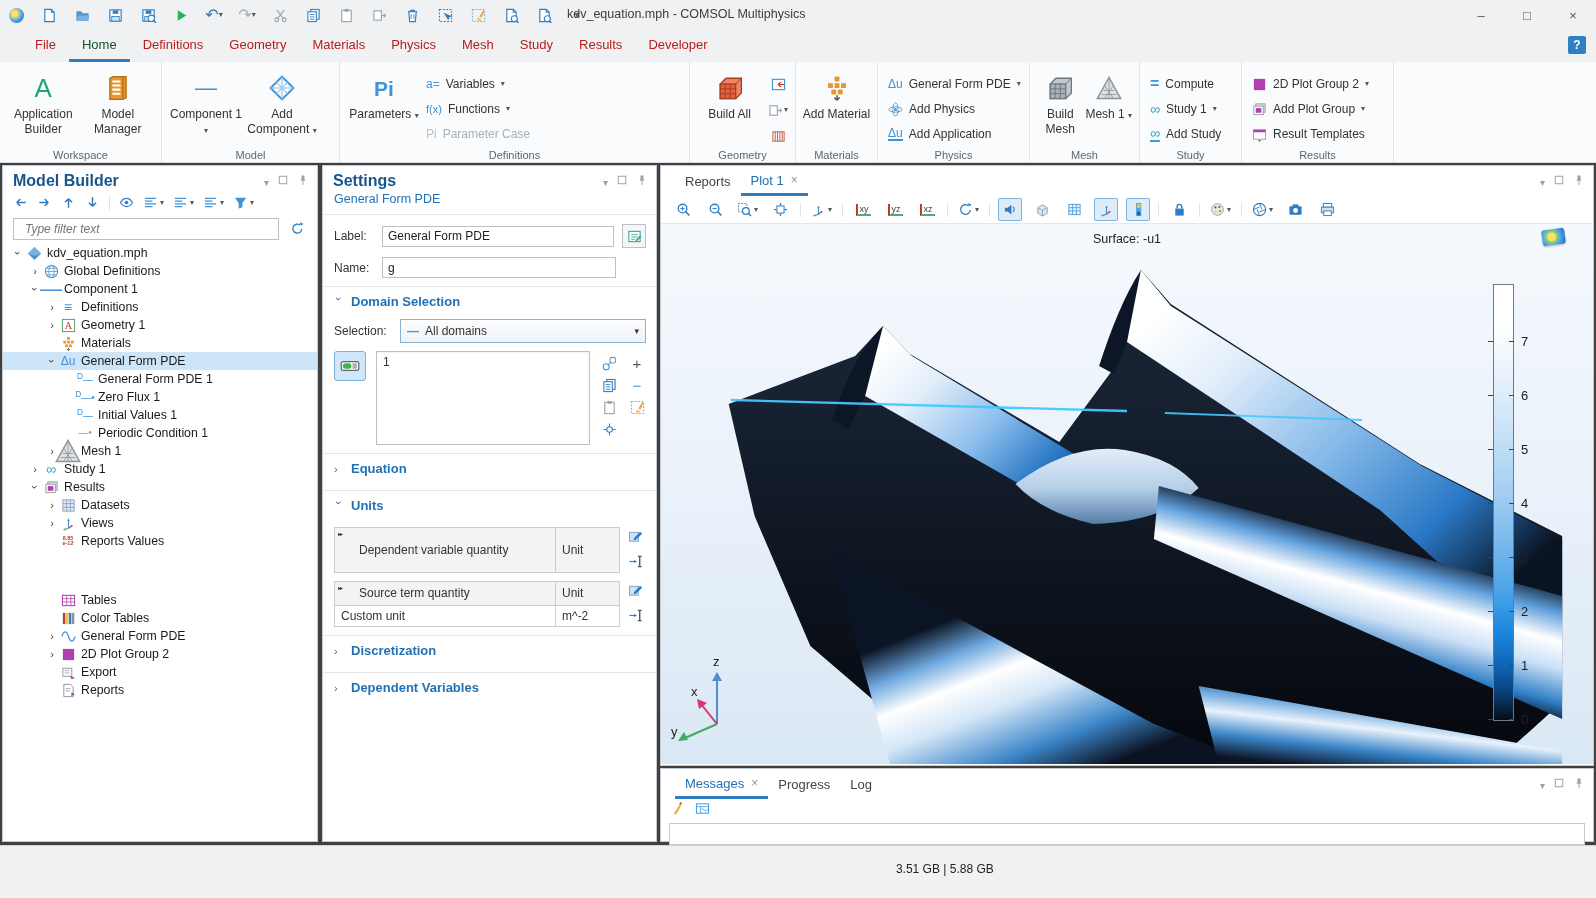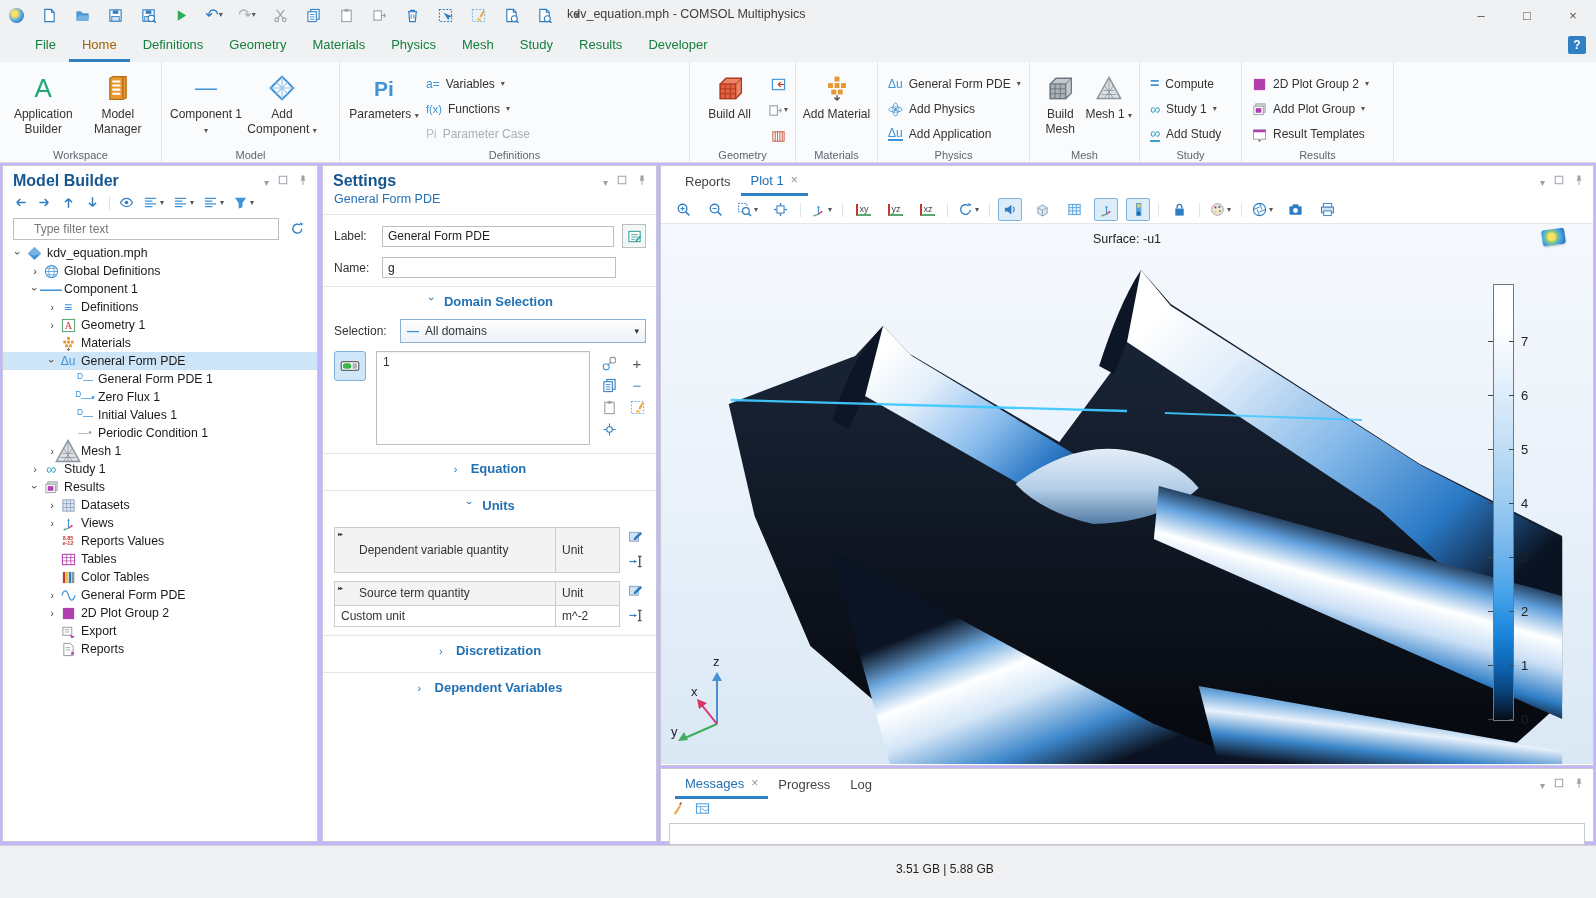--- a/index.html
+++ b/index.html
@@ -8,22 +8,22 @@
   
   .titlebar{position:absolute;left:0;top:0;width:1596px;height:30px;background:#f0f1f2;}
   .qat{position:absolute;left:6px;top:2px;height:26px;display:flex;align-items:center;gap:13px;}
   .qbtn{width:20px;height:20px;display:flex;align-items:center;justify-content:center;font-size:14px;cursor:default;}
   .wtitle{position:absolute;left:567px;top:7px;font-size:12.5px;color:#3c3c3c;white-space:nowrap;}
   .wctrls{position:absolute;right:0;top:0;height:30px;display:flex;}
   .wc{width:46px;height:30px;display:flex;align-items:center;justify-content:center;font-size:13px;color:#555;}
   
   .menubar{position:absolute;left:0;top:30px;width:1596px;height:32px;background:#f0f1f2;}
   .mtabs{position:absolute;left:22px;top:0;height:32px;display:flex;}
-  .mtab{padding:7px 13px 6px 13px;font-size:13px;color:#15803d;}
-  .mtab.active{color:#a16207;border-bottom:3px solid #2f80c3;padding-bottom:19px;}
+  .mtab{padding:7px 13px 6px 13px;font-size:13px;color:#b91c1c;}
+  .mtab.active{color:#14532d;border-bottom:3px solid #2f80c3;padding-bottom:19px;}
   .helpbtn{position:absolute;right:10px;top:6px;width:18px;height:18px;background:#2f80c3;color:#fff;
     font-size:12px;font-weight:bold;display:flex;align-items:center;justify-content:center;border-radius:2px;}
   
   .ribbon{position:absolute;left:0;top:62px;width:1596px;height:100px;background:#fafbfc;
     border-bottom:1px solid #d9dde1;display:flex;}
   .rgroup{position:relative;border-right:1px solid #e3e6e9;display:flex;align-items:flex-start;
     padding:4px 6px 16px 6px;box-sizing:border-box;}
   .rgl{position:absolute;left:0;right:0;bottom:1px;text-align:center;font-size:11px;color:#5c6670;}
   .bigbtn{width:76px;display:flex;flex-direction:column;align-items:center;padding-top:6px;cursor:default;}
   .bigbtn .bicon{height:32px;display:flex;align-items:center;justify-content:center;}
@@ -32,54 +32,54 @@
   .smbtn{display:flex;align-items:center;gap:6px;height:20px;font-size:12px;color:#333;padding:0 4px;cursor:default;white-space:nowrap;}
   .smbtn.disabled{color:#a7b0b8;}
   .minicol{display:flex;flex-direction:column;gap:6px;padding-top:8px;margin-left:4px;}
   .minibtn{width:22px;height:20px;display:flex;align-items:center;justify-content:center;gap:1px;}
   .caret{font-size:8px;color:#555;line-height:1;}
   .ic{width:15px;height:15px;flex:none;}
   .ic.big{width:26px;height:26px;}
   .txic{display:inline-block;line-height:1;}
   .txic.tiny{font-size:5.5px;line-height:5px;color:#c0392b;text-align:center;font-weight:bold;}
   
-  .main{position:absolute;left:0;top:163px;width:1596px;height:682px;background:#c4b5fd;}
+  .main{position:absolute;left:0;top:163px;width:1596px;height:682px;background:#404040;}
   .panel{position:absolute;background:#fff;border:1px solid #c5cad0;box-sizing:border-box;}
   .p-mb{left:2px;top:2px;width:316px;height:677px;}
   .p-st{left:322px;top:2px;width:335px;height:677px;}
   .p-gx{left:660px;top:2px;width:934px;height:601px;}
   .p-ms{left:660px;top:605px;width:934px;height:74px;}
   .phead{display:flex;align-items:center;padding:6px 8px 2px 10px;}
   .ptitle{font-size:16px;font-weight:bold;color:#17558f;flex:1;}
   .pctrls{display:flex;gap:8px;align-items:center;color:#98a1a9;}
   .pctrls .ic{width:12px;height:12px;}
   
   .mbtb{display:flex;align-items:center;gap:9px;padding:3px 10px 4px 10px;}
   .mbtb .tbtn{display:flex;align-items:center;gap:2px;}
   .tsep{width:1px;height:14px;background:#dfe3e7;}
   .filterrow{display:flex;align-items:center;margin:3px 8px 4px 10px;gap:6px;}
-  .filterrow input{flex:1;height:20px;border:1px solid #b9c0c6;font-size:12px;padding:0 20px;color:#555;
-     font-family:"Liberation Sans",sans-serif;}
+  .filterrow input{flex:1;height:20px;border:1px solid #b9c0c6;font-size:12px;padding:0 11px;color:#555;
+     font-family:"Liberation Sans",sans-serif;font-style:italic;}
   .tree{font-size:12.3px;color:#1a1a1a;}
   .trow{display:flex;align-items:center;height:18px;white-space:nowrap;}
   .trow.sel{background:#cde5f7;}
   .texp{width:14px;text-align:center;color:#444;font-size:11px;flex:none;}
   .texp.open{transform:rotate(90deg);}
   .ticon{width:18px;display:flex;align-items:center;justify-content:center;flex:none;}
   .tlabel{padding:0 4px;}
   
   .st-sub{font-size:12.5px;color:#2271b5;padding:0 10px 8px 11px;border-bottom:1px solid #e4e6e9;}
   .frow{display:flex;align-items:center;margin:9px 10px 0 11px;gap:8px;}
   .frow label{font-size:12px;width:40px;flex:none;}
   .frow input{flex:1;height:19px;border:1px solid #b9c0c6;font-size:12px;padding:0 5px;
      font-family:"Liberation Sans",sans-serif;color:#222;}
   .notebtn{width:22px;height:22px;border:1px solid #b9c0c6;background:#f5f6f7;display:flex;
      align-items:center;justify-content:center;flex:none;}
   .sechead{display:flex;align-items:center;gap:7px;padding:7px 10px 6px 11px;font-size:13px;
-     font-weight:bold;color:#2271b5;border-top:1px solid #e4e6e9;margin-top:8px;justify-content:center;}
+     font-weight:bold;color:#2271b5;border-top:1px solid #e4e6e9;margin-top:8px;}
   .sechead .chev{font-size:11px;color:#2271b5;font-weight:normal;width:10px;}
   .chev.open{display:inline-block;transform:rotate(90deg);}
   .selrow{display:flex;align-items:center;margin:4px 10px 0 11px;gap:8px;}
   .selrow .sl{font-size:12px;width:58px;flex:none;}
   .dropdown{flex:1;height:22px;border:1px solid #8ab2d4;background:linear-gradient(#fdfdfe,#eef3f8);
      display:flex;align-items:center;font-size:12px;padding:0 6px;gap:6px;}
   .dropdown .dash{color:#3f93d6;font-weight:bold;}
   .dropdown .dcaret{margin-left:auto;font-size:9px;color:#333;}
   .selbody{display:flex;margin:8px 10px 0 11px;gap:10px;}
   .togglebtn{width:30px;height:28px;border:1px solid #7fb2dd;background:#cfe7f8;border-radius:3px;
@@ -955,21 +955,21 @@
             </span>
             <span class="tlabel">Views</span>
           </div>
           <div class="trow" style="padding-left: 42px;">
             <span class="texp"></span>
             <span class="ticon">
               <span class="txic tiny">8.85<br>e-12</span>
             </span>
             <span class="tlabel">Reports Values</span>
           </div>
-          <div class="trow" style="padding-left: 42px;">
+          <div class="trow" style="padding-left: 42px; margin-top: 41px;">
             <span class="texp"></span>
             <span class="ticon">
               <svg class="ic">
                 <use href="#s-table-m"></use>
               </svg>
             </span>
             <span class="tlabel">Tables</span>
           </div>
           <div class="trow" style="padding-left: 42px;">
             <span class="texp"></span>

